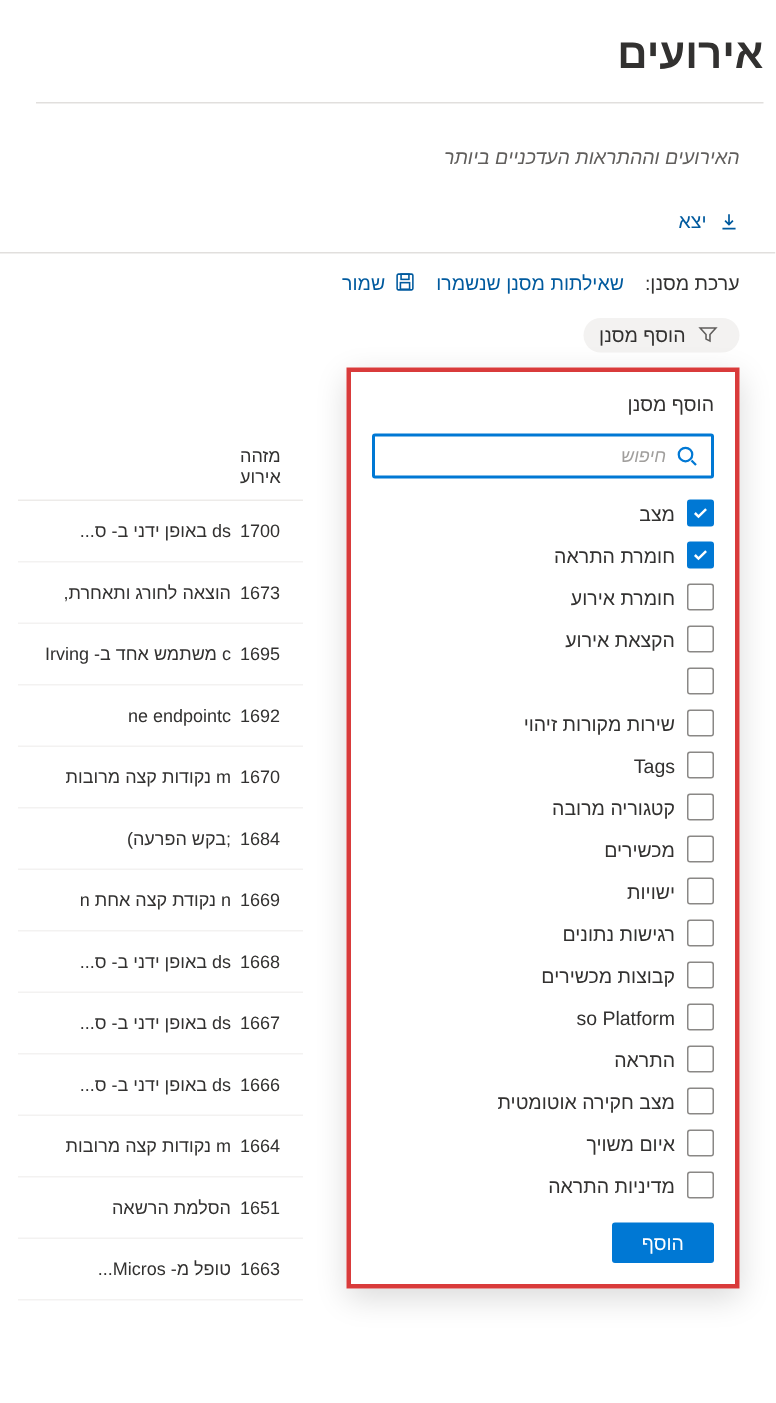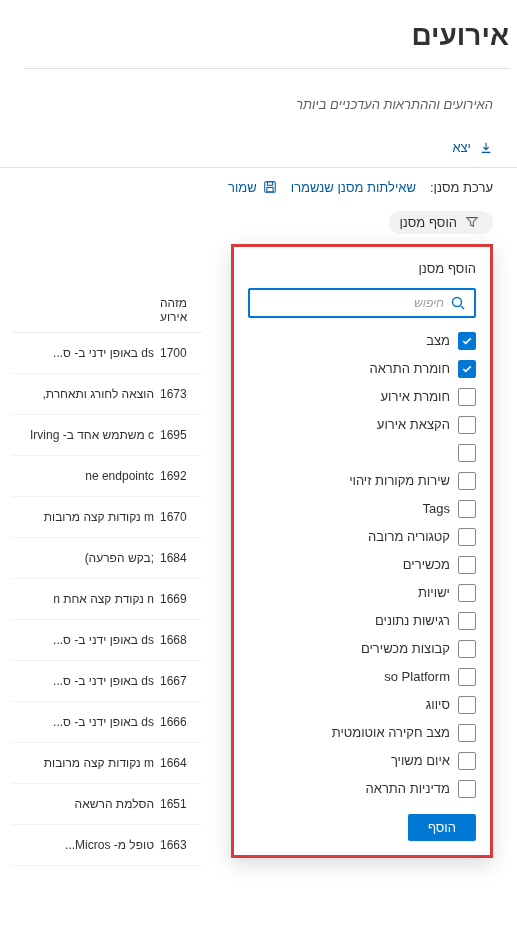--- a/index.html
+++ b/index.html
@@ -415,21 +415,21 @@
         <div class="filter-option">
           <span class="chk"></span>
           <span>קבוצות מכשירים</span>
         </div>
         <div class="filter-option">
           <span class="chk"></span>
           <span>so Platform</span>
         </div>
         <div class="filter-option">
           <span class="chk"></span>
-          <span>סיווג</span>
+          <span>התראה</span>
         </div>
         <div class="filter-option">
           <span class="chk"></span>
           <span>מצב חקירה אוטומטית</span>
         </div>
         <div class="filter-option">
           <span class="chk"></span>
           <span>איום משויך</span>
         </div>
         <div class="filter-option">

